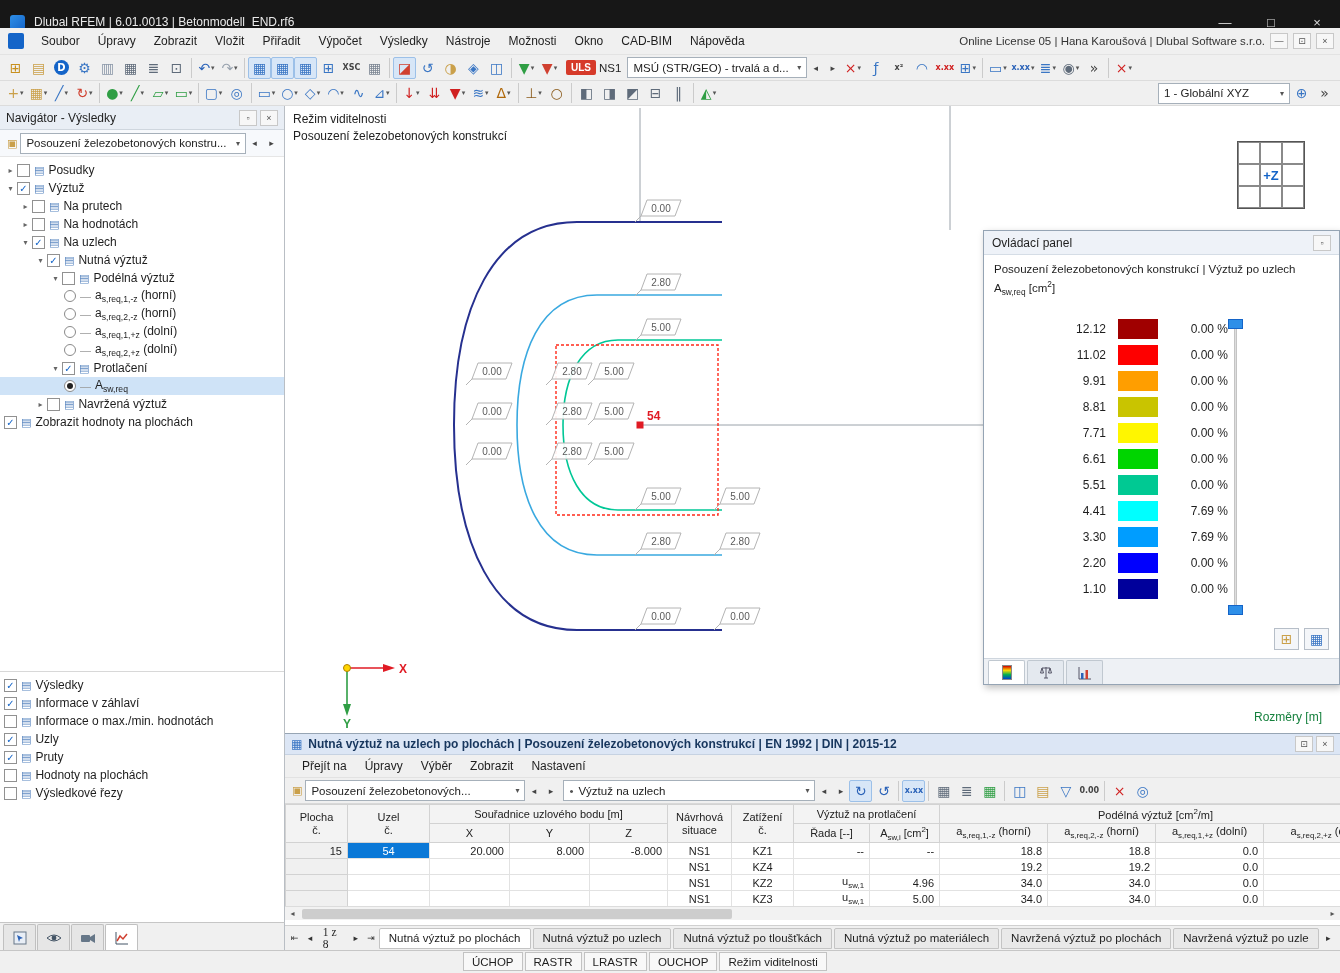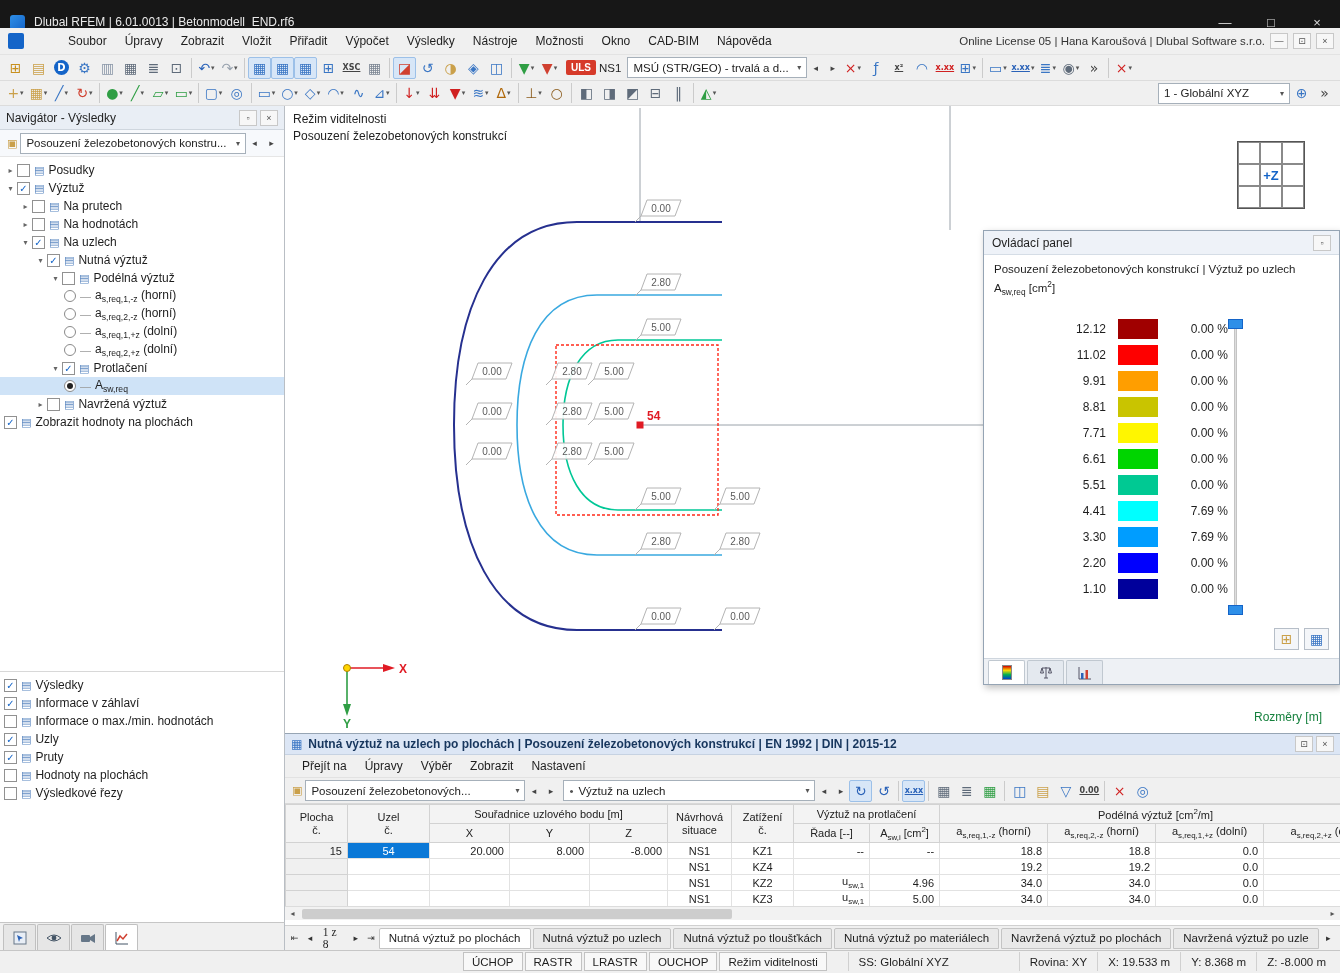--- a/index.html
+++ b/index.html
@@ -8,36 +8,36 @@
 sub,sup{font-size:72%;}
 button{background:transparent;border:none;font:inherit;color:inherit;cursor:default;}
 
 
 #titlebar{position:absolute;left:0;top:0;width:1340px;height:44px;background:#171717;color:#eaeaea;display:flex;align-items:center;}
 #titlebar .app-ic{width:15px;height:15px;margin:0 9px 0 10px;background:linear-gradient(135deg,#2e8fe8,#1464c8);border-radius:3px;}
 #titlebar .winbtns{margin-left:auto;display:flex;height:28px;}
 .wbtn{width:46px;height:28px;display:flex;align-items:center;justify-content:center;font-size:13px;color:#dcdcdc;}
 
 
-#menubar{position:absolute;left:0;top:28px;width:1340px;height:27px;background:#f0f0f0;display:flex;align-items:center;border-bottom:1px solid #e3e3e3;gap:27px;}
+#menubar{position:absolute;left:0;top:28px;width:1340px;height:27px;background:#f0f0f0;display:flex;align-items:center;border-bottom:1px solid #e3e3e3;}
 #menubar .mb-ic{width:16px;height:16px;background:#1464c8;border-radius:2px;margin:0 8px 0 8px;}
 #menubar .items{display:flex;}
 .mitem{padding:0 9px;height:27px;display:flex;align-items:center;}
 #menubar .right{margin-left:auto;display:flex;align-items:center;gap:5px;padding-right:6px;font-size:11.5px;color:#333;}
 .mini-btn{width:18px;height:16px;display:flex;align-items:center;justify-content:center;font-size:9px;color:#555;border:1px solid #c8c8c8;background:#f7f7f7;}
 
 
 .toolbar{position:absolute;left:0;width:1340px;background:#f0f0f0;display:flex;align-items:center;padding:0 4px;border-bottom:1px solid #dcdcdc;}
 #toolbar1{top:55px;height:26px;}
 #toolbar2{top:81px;height:25px;}
 .tgroup{display:flex;align-items:center;}
 .tbtn{height:22px;min-width:23px;padding:0 1px;display:flex;align-items:center;justify-content:center;border:1px solid transparent;border-radius:2px;}
 .tbtn.pressed{background:#d7e6f7;border-color:#9cc0e8;}
 .glyph{font-size:14px;line-height:1;font-family:"DejaVu Sans",sans-serif;}
-.glyph.small{font-size:8px;font-weight:bold;letter-spacing:0;text-decoration:underline;}
+.glyph.small{font-size:8px;font-weight:bold;letter-spacing:0;}
 .glyph.round{width:15px;height:15px;border-radius:50%;display:flex;align-items:center;justify-content:center;font-size:10px;font-weight:bold;}
 .caret{font-size:7px;color:#555;margin-left:1px;}
 .tsep{width:1px;height:20px;background:#cbcbcb;margin:0 3px;display:inline-block;}
 .badge-uls{background:#d63a2a;color:#fff;font-weight:bold;font-size:10px;padding:2px 5px;border-radius:2px;margin:0 3px 0 5px;}
 .uls-case{font-size:11.5px;margin-right:6px;}
 .combo{display:flex;align-items:center;background:#fff;border:1px solid #a6b0ba;height:21px;padding:0 5px;font-size:11.5px;color:#222;white-space:nowrap;overflow:hidden;}
 .combo .car{margin-left:auto;padding-left:6px;font-size:8px;color:#555;}
 .arrbtn{width:17px;height:21px;display:flex;align-items:center;justify-content:center;font-size:9px;color:#444;}
 
 
@@ -1045,20 +1045,13 @@
 </div>
 
 <div id="statusbar">
   <div class="st-toggles" id="st-toggles">
       <span class="stg">ÚCHOP</span>
       <span class="stg">RASTR</span>
       <span class="stg">LRASTR</span>
       <span class="stg">OUCHOP</span>
       <span class="stg">Režim viditelnosti</span>
     </div>
-  <div class="st-fields" id="st-fields">
-      <span class="stf" style="margin-right: 60px;">SS: Globální XYZ</span>
-      <span class="stf">Rovina: XY</span>
-      <span class="stf">X: 19.533 m</span>
-      <span class="stf">Y: 8.368 m</span>
-      <span class="stf">Z: -8.000 m</span>
-    </div>
 </div>
 
 </body></html>

